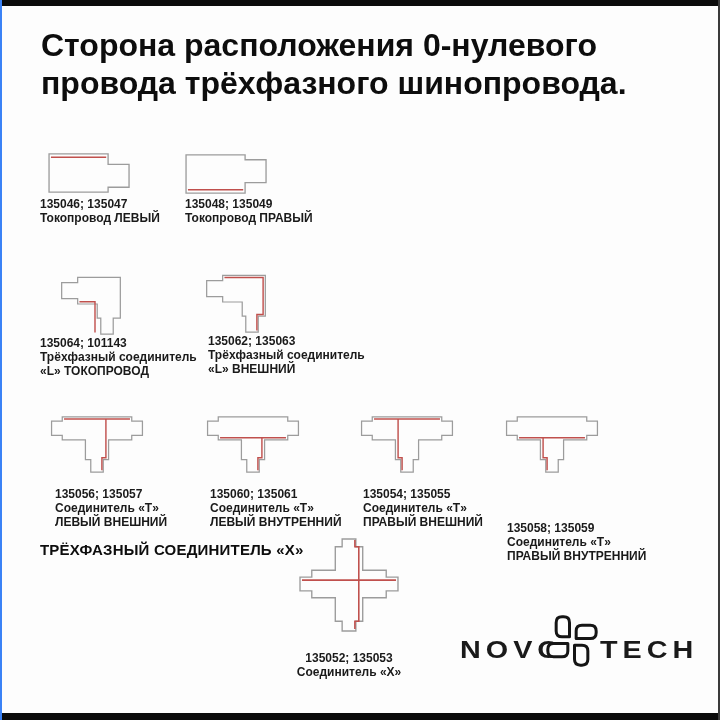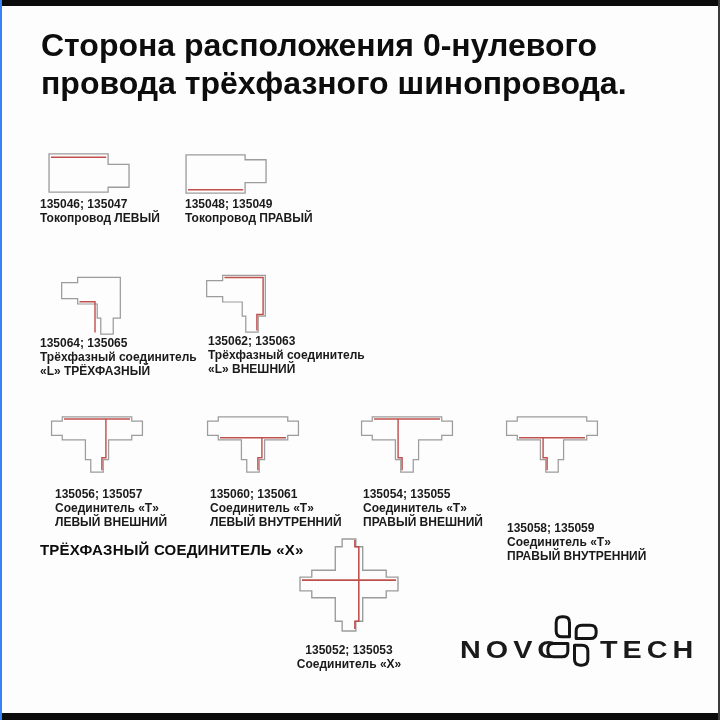--- a/index.html
+++ b/index.html
@@ -15,21 +15,21 @@
   .bar.bottom{top:713px; height:7px;}
   .title{
     position:absolute; left:39px; top:26px; width:640px;
     font-size:32px; line-height:38px; font-weight:bold; letter-spacing:0px; color:#0d0d0d;
   }
   .sec-hdr{
     position:absolute; font-size:15px; font-weight:bold; color:#0d0d0d; letter-spacing:.2px;
     white-space:nowrap;
   }
   .lbl{position:absolute; font-size:12px; font-weight:bold; line-height:14px; color:#1a1a1a; white-space:nowrap;}
-  .lbl.center{text-align:center; white-space:normal;}
+  .lbl.center{text-align:center; white-space:normal;margin-top:8px;}
   svg{position:absolute; overflow:visible;}
   .oline{fill:none; stroke:var(--gray); stroke-width:1.4;}
   .rline{fill:none; stroke:var(--red); stroke-width:1.6;}
   .petal{fill:#fdfdfd; stroke:#151515; stroke-width:3.6; stroke-linejoin:round;}
   .logo{
     position:absolute; left:458px; top:618px; height:64px;
     display:flex; align-items:center; gap:3px;
   }
   .logo-text{
     font-size:23px; font-weight:bold; letter-spacing:4px; color:#1a1a1a;
@@ -76,23 +76,23 @@
     <path class="oline" d="M22,6 H70 V52 H62 V70 H48 V52 H44 V36 H22 V30 H4 V12 H22 Z"></path>
     <path class="rline" d="M24,33.5 H41.5 V68"></path>
   </svg>
 
   <svg style="left:201px; top:270px;" width="66" height="64" viewBox="0 0 74 72">
     <path class="oline" d="M22,6 H70 V52 H62 V70 H48 V52 H44 V36 H22 V30 H4 V12 H22 Z"></path>
     <path class="rline" d="M24,8.5 H67.5 V50 H60.5 V68"></path>
   </svg>
 
   <div class="lbl" style="left:38px; top:336px;">
-    <div>135064; 135065</div>
+    <div>135064; 101143</div>
     <div>Трёхфазный соединитель</div>
-    <div>«L» ТРЁХФАЗНЫЙ</div>
+    <div>«L» ТОКОПРОВОД</div>
   </div>
   <div class="lbl" style="left:206px; top:334px;">
     <div>135062; 135063</div>
     <div>Трёхфазный соединитель</div>
     <div>«L» ВНЕШНИЙ</div>
   </div>
 
 
   <svg style="left:46px; top:413px;" width="98" height="61" viewBox="0 0 110 68">
     <path class="oline" d="M16,4 H94 V9 H106 V25 H94 V30 H68 V52 H62 V66 H48 V52 H42 V30 H16 V25 H4 V9 H16 Z"></path>

